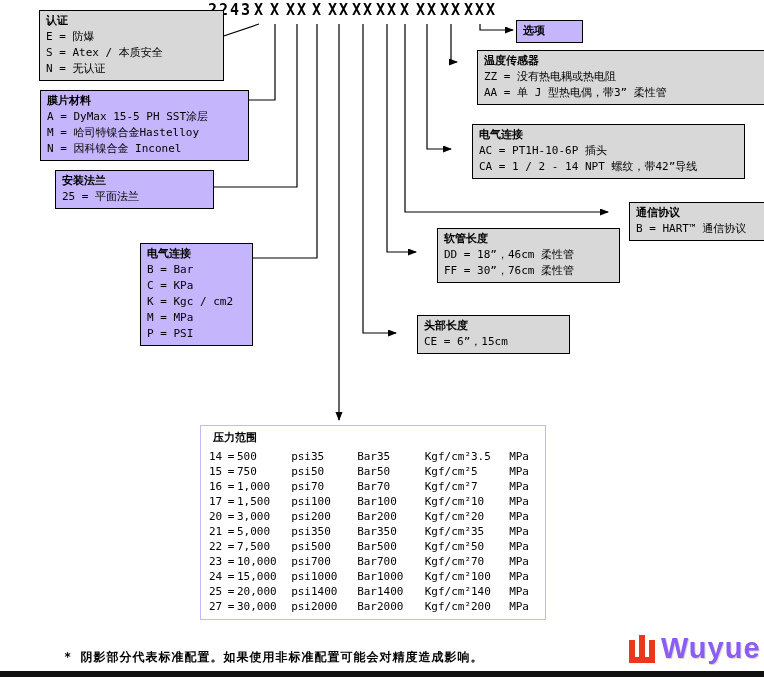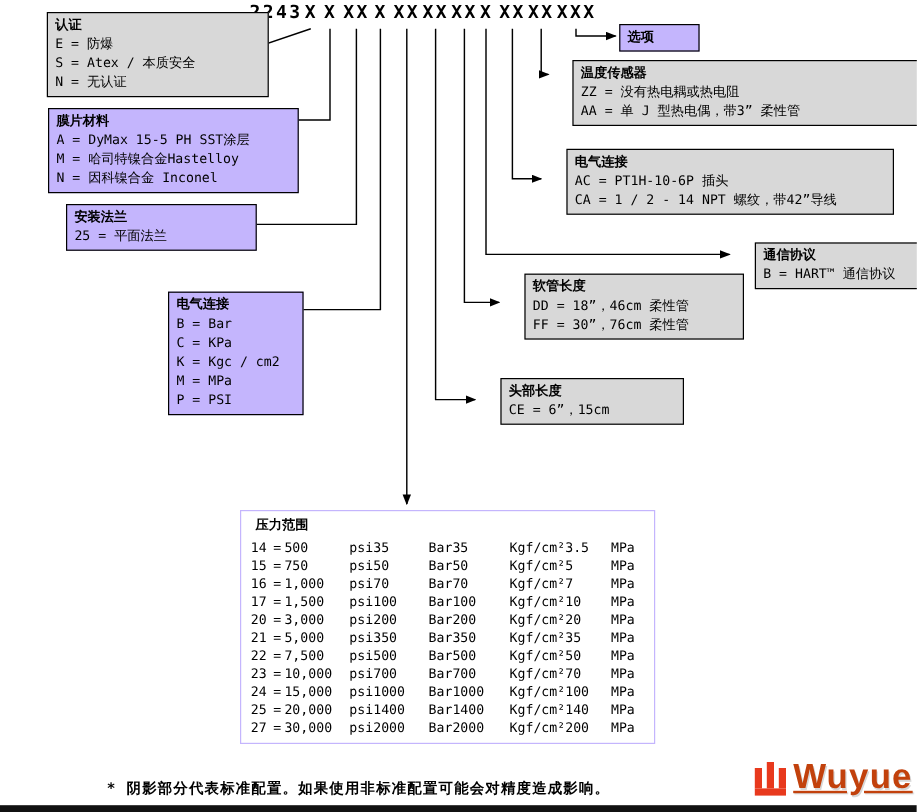--- a/index.html
+++ b/index.html
@@ -34,28 +34,28 @@
     display:grid;
     grid-template-columns:16px 12px 44px 30px 36px 30px 40px 54px 30px 28px;
     line-height:15px;padding-left:8px;
   }
   .prow .num{text-align:left;}
   .prow .eq{text-align:center;}
   .prow .unit{padding-left:7px;text-align:right;}
   
   .footnote{
     position:absolute;left:64px;top:649px;
-    font-size:12px;font-weight:bold;letter-spacing:1px;margin-left:25px;
+    font-size:12px;font-weight:bold;letter-spacing:1px;
   }
   
   .logo{position:absolute;left:627px;top:632px;display:flex;align-items:center;}
   .logo-text{
     font-family:"Liberation Sans",sans-serif;
-    font-size:29px;font-weight:bold;color:#c2410c;
-    margin-left:4px;text-shadow:1px 1px 0 #d7d7d7;letter-spacing:1px;text-decoration:underline;
+    font-size:29px;font-weight:bold;color:#8b5cf6;
+    margin-left:4px;text-shadow:1px 1px 0 #d7d7d7;letter-spacing:1px;
   }
   .footer-bar{position:absolute;left:0;bottom:0;width:764px;height:6px;background:#111;}
 </style>
 </head>
 <body>
 
 <div class="stage">
 
   <span class="model-seg" style="left:208px">2243</span>
   <span class="model-seg" style="left:254px">X</span>

